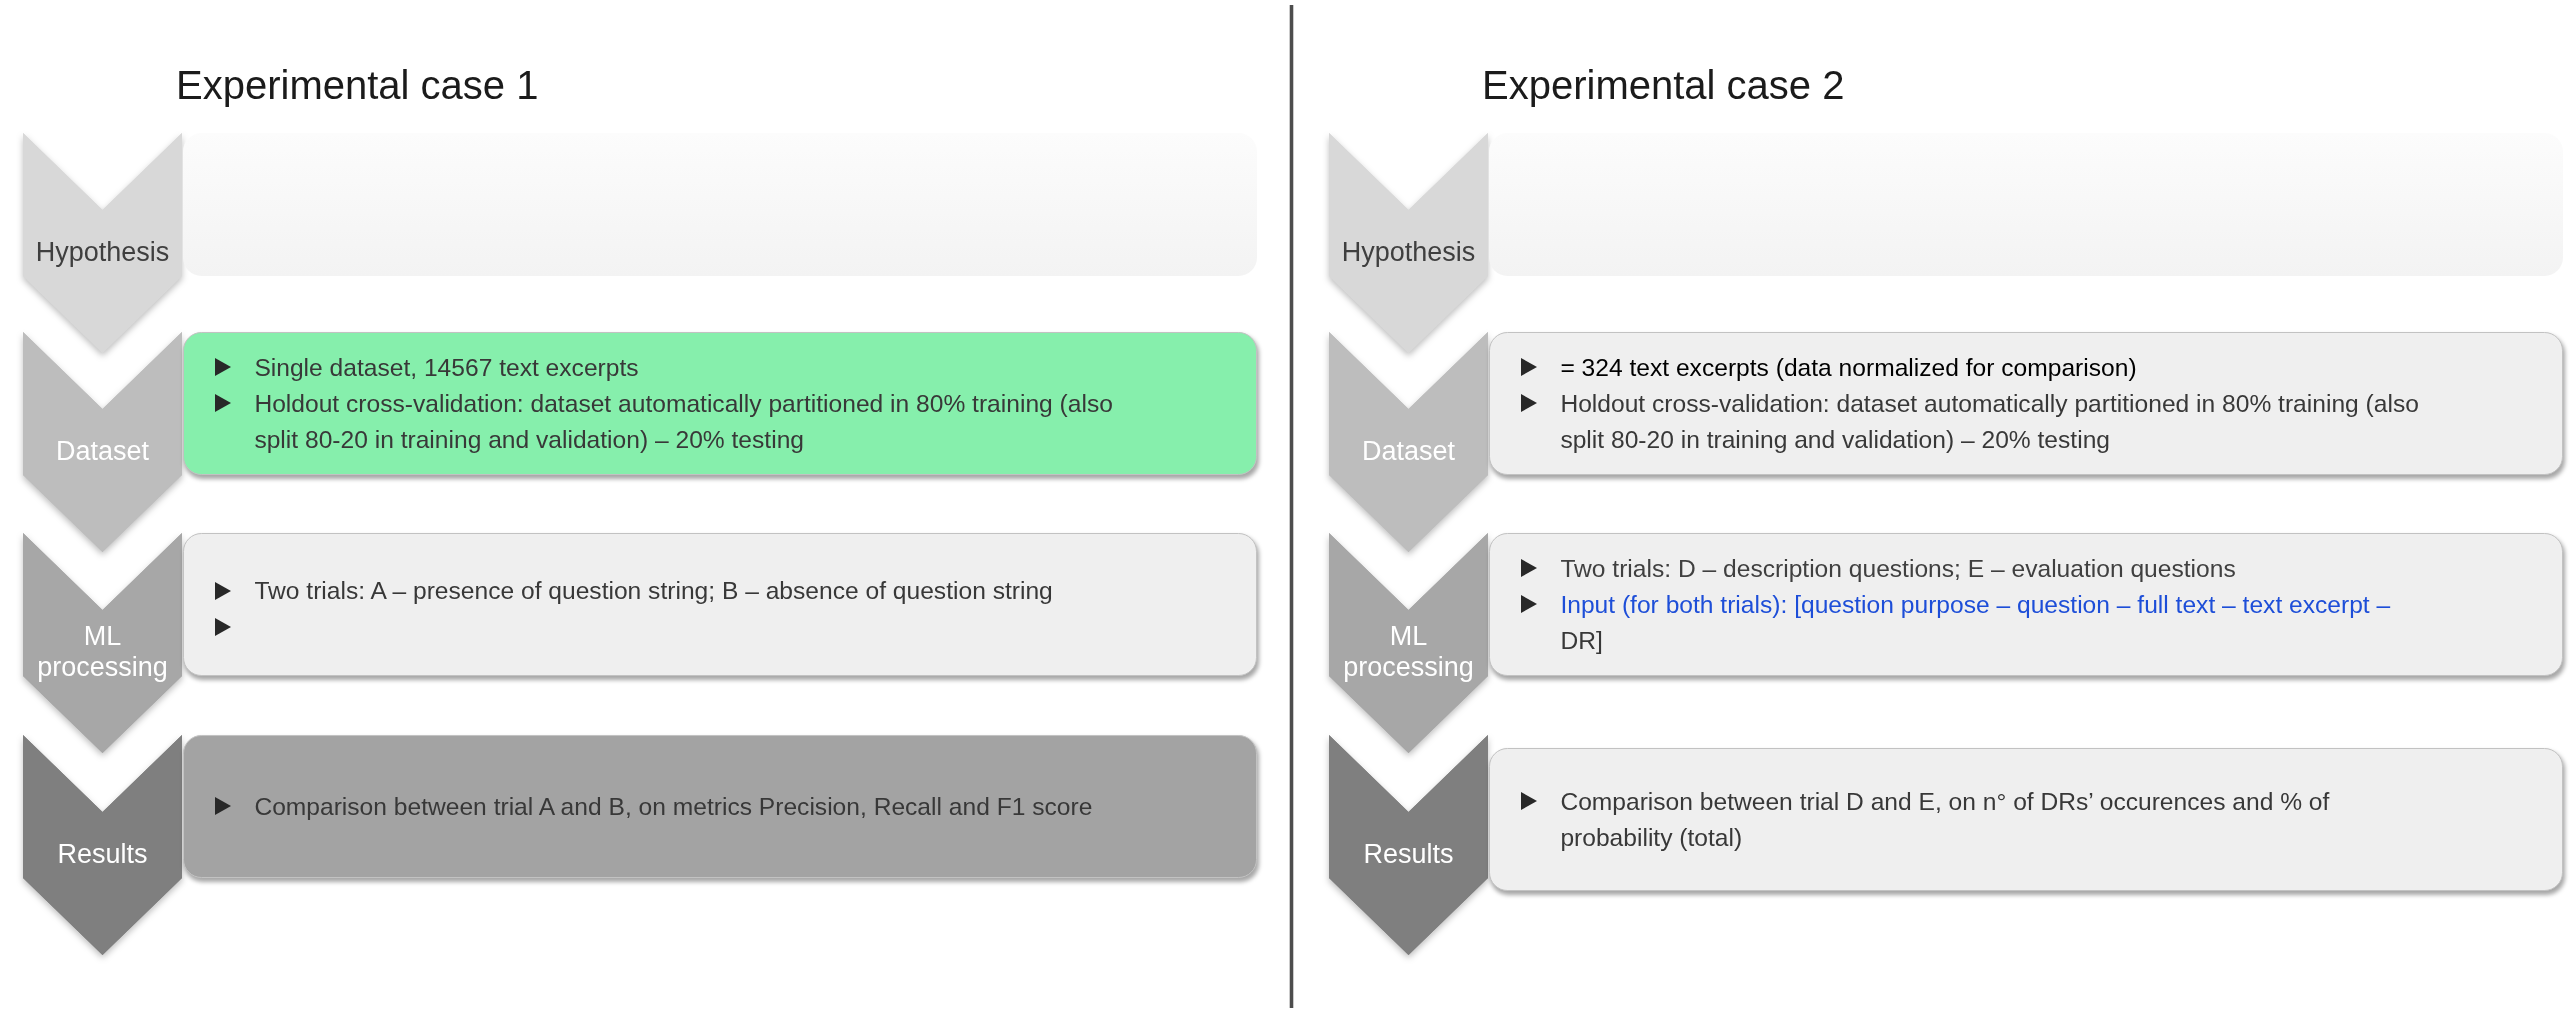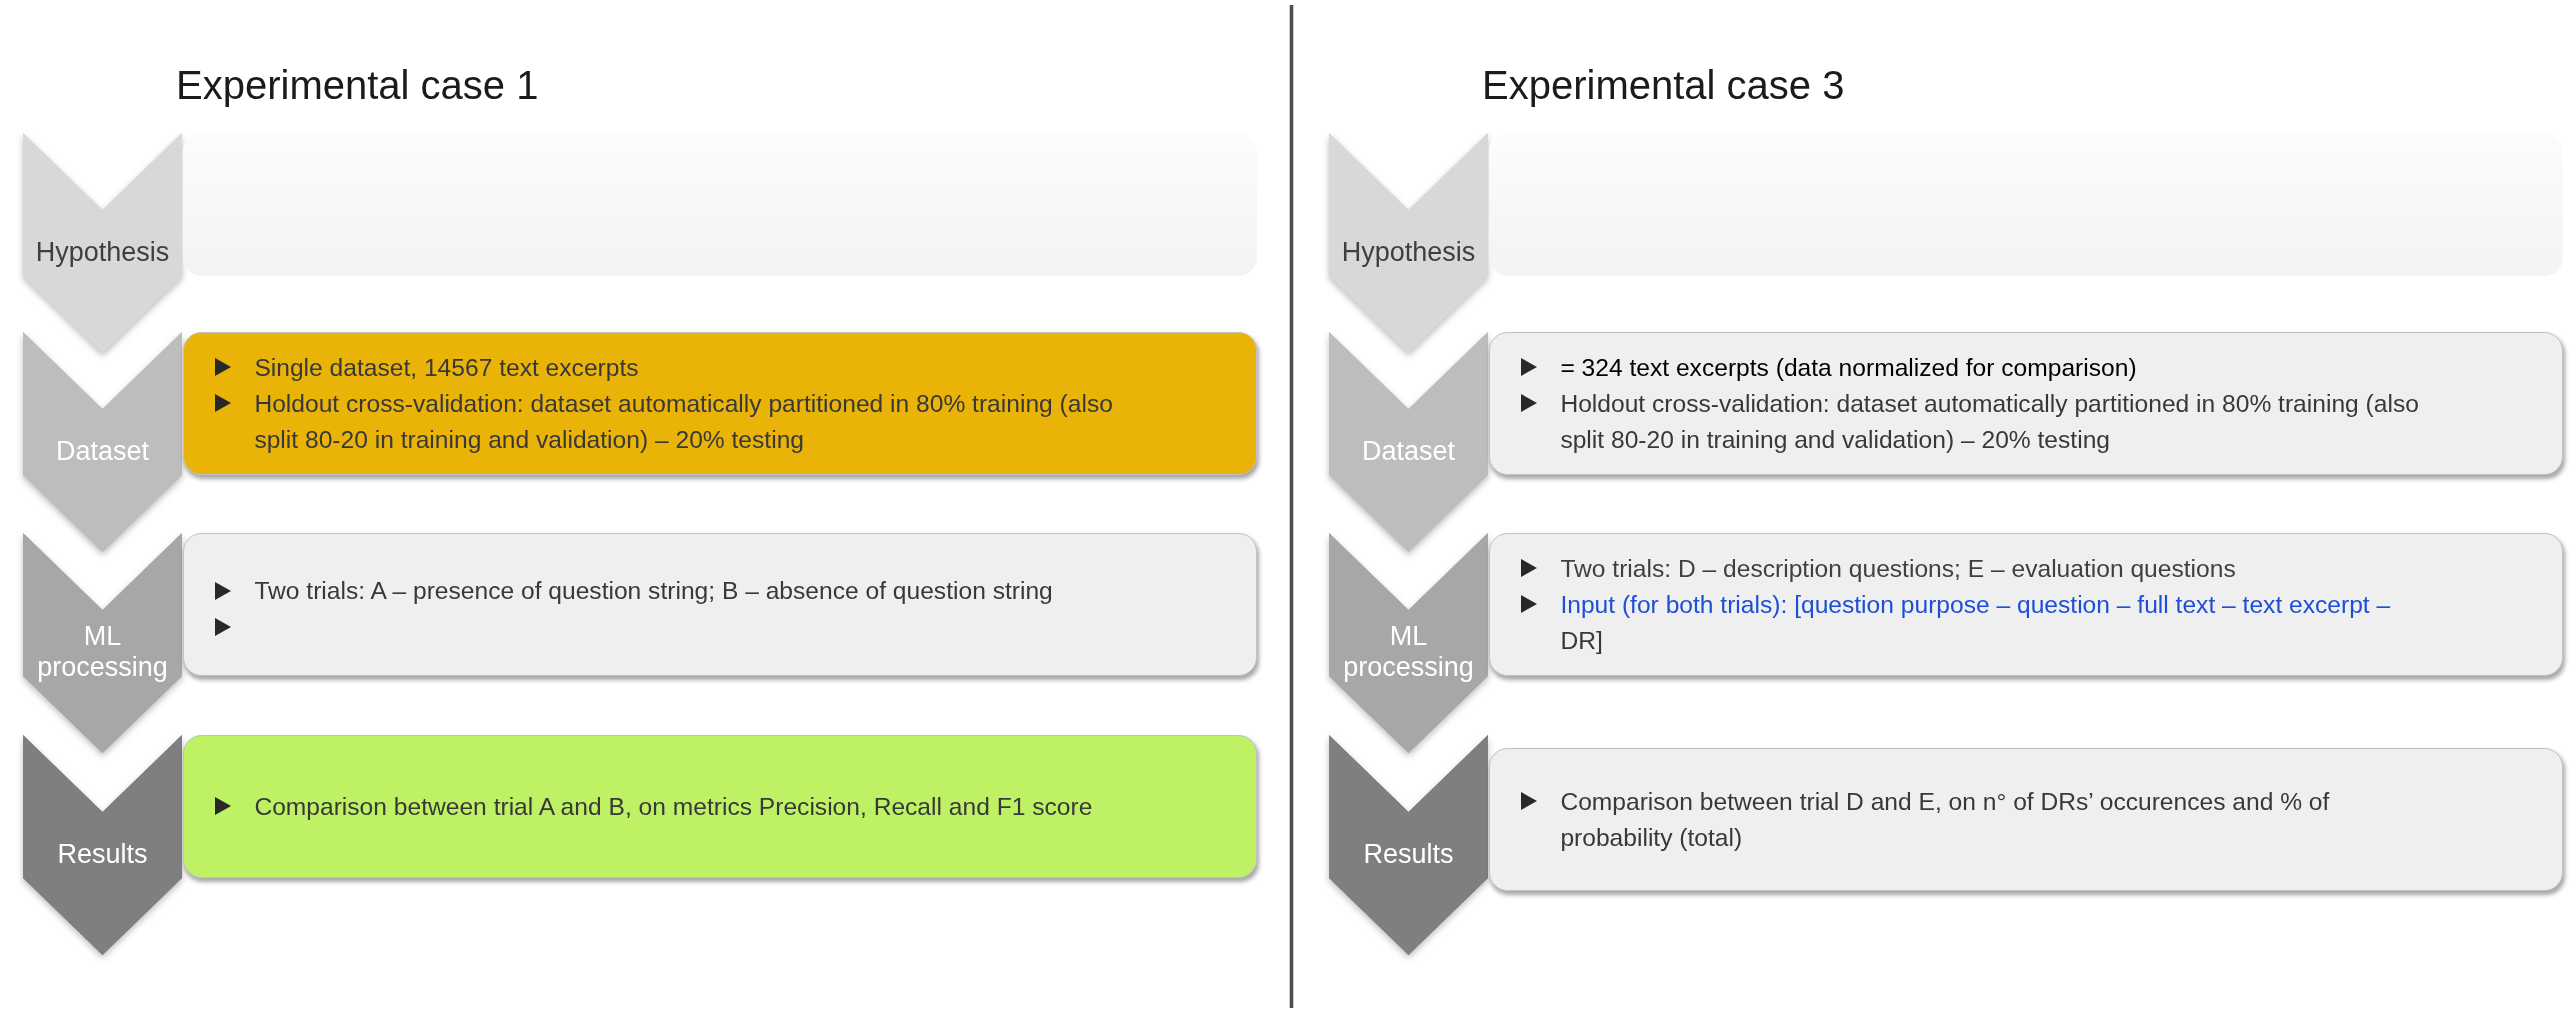--- a/index.html
+++ b/index.html
@@ -83,21 +83,21 @@
         <div class="chev-inner" style="background: linear-gradient(rgb(216, 216, 216) 0%, rgb(216, 216, 216) 100%) rgb(216, 216, 216);">
           <div class="chev-label" style="color: rgb(63, 63, 63);">Hypothesis</div>
         </div>
       </div>
       <div class="rowbox faint" style="top: 133px;"></div>
       <div class="chev-outer" style="top: 332px;">
         <div class="chev-inner" style="background: linear-gradient(rgb(189, 189, 189) 0%, rgb(189, 189, 189) 100%) rgb(189, 189, 189);">
           <div class="chev-label" style="color: rgb(255, 255, 255);">Dataset</div>
         </div>
       </div>
-      <div class="rowbox content" style="top: 332px; background: #eab308; border-color: rgb(194, 194, 194);">
+      <div class="rowbox content" style="top: 332px; background: #86efac; border-color: rgb(194, 194, 194);">
         <div class="bullet">
           <span class="marker" style="border-left-color: rgb(40, 40, 40);"></span>
           <div class="bullet-text">
             <div class="line" style="color: rgb(56, 56, 56);">Single dataset, 14567 text excerpts</div>
           </div>
         </div>
         <div class="bullet">
           <span class="marker" style="border-left-color: rgb(40, 40, 40);"></span>
           <div class="bullet-text">
             <div class="line" style="color: rgb(56, 56, 56);">Holdout cross-validation: dataset automatically partitioned in 80% training (also</div>
@@ -120,31 +120,31 @@
         </div>
         <div class="bullet">
           <span class="marker" style="border-left-color: rgb(40, 40, 40);"></span>
         </div>
       </div>
       <div class="chev-outer" style="top: 735px;">
         <div class="chev-inner" style="background: linear-gradient(rgb(127, 127, 127) 0%, rgb(127, 127, 127) 100%) rgb(127, 127, 127);">
           <div class="chev-label" style="color: rgb(255, 255, 255);">Results</div>
         </div>
       </div>
-      <div class="rowbox content" style="top: 735px; background: #bef264; border-color: rgb(194, 194, 194);">
+      <div class="rowbox content" style="top: 735px; background: #a3a3a3; border-color: rgb(194, 194, 194);">
         <div class="bullet">
           <span class="marker" style="border-left-color: rgb(40, 40, 40);"></span>
           <div class="bullet-text">
             <div class="line" style="color: rgb(56, 56, 56);">Comparison between trial A and B, on metrics Precision, Recall and F1 score</div>
           </div>
         </div>
       </div>
     </section>
   <section class="panel p1" id="panel-1">
-      <div class="panel-title" style="color: rgb(27, 27, 27);">Experimental case 3</div>
+      <div class="panel-title" style="color: rgb(27, 27, 27);">Experimental case 2</div>
       <div class="chev-outer" style="top: 133px;">
         <div class="chev-inner" style="background: linear-gradient(rgb(216, 216, 216) 0%, rgb(216, 216, 216) 100%) rgb(216, 216, 216);">
           <div class="chev-label" style="color: rgb(63, 63, 63);">Hypothesis</div>
         </div>
       </div>
       <div class="rowbox faint" style="top: 133px;"></div>
       <div class="chev-outer" style="top: 332px;">
         <div class="chev-inner" style="background: linear-gradient(rgb(189, 189, 189) 0%, rgb(189, 189, 189) 100%) rgb(189, 189, 189);">
           <div class="chev-label" style="color: rgb(255, 255, 255);">Dataset</div>
         </div>

